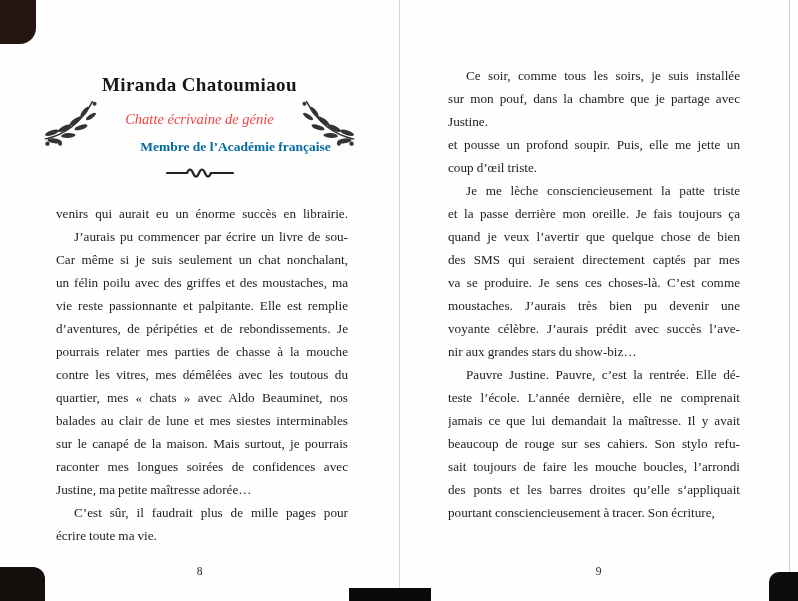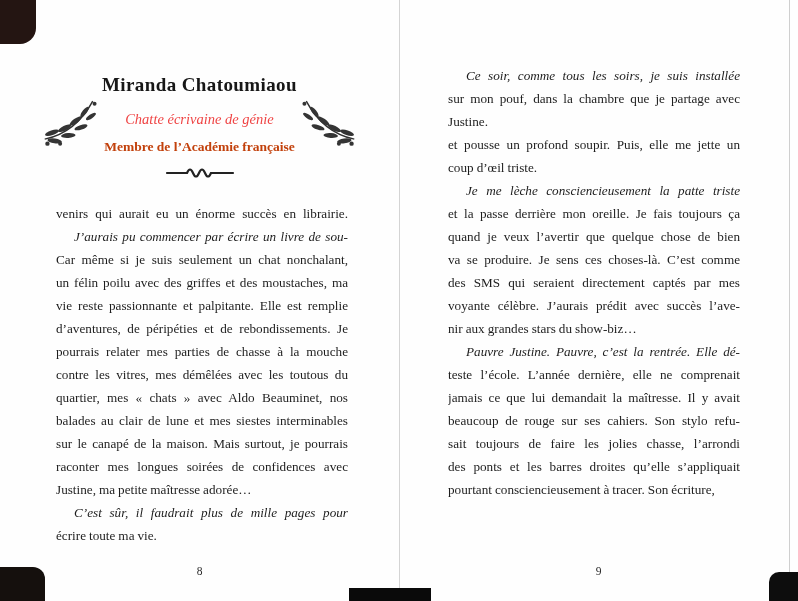--- a/index.html
+++ b/index.html
@@ -12,21 +12,21 @@
     overflow:hidden;
   }
   .page { position:absolute; top:0; width:399px; height:601px; background:#fefefe; }
   .page.left  { left:0; }
   .page.right { left:399px; }
 
   
   .title-line { position:absolute; left:0; width:399px; text-align:center; }
   .book-title { top:74px; font-size:19px; font-weight:bold; letter-spacing:0.4px; color:#171717;text-align:center; }
   .book-subtitle { top:111px; font-size:14.5px; font-style:italic; color:#ef4444; }
-  .book-affiliation { top:139px; font-size:13.5px; font-weight:bold; color:#c2410c; }
+  .book-affiliation { top:139px; font-size:13.5px; font-weight:bold; color:#0369a1;margin-left:36px; }
   .divider-wrap { top:165px; }
 
   .laurel { position:absolute; top:92px; width:58px; height:58px; }
   .laurel.l-left  { left:42px; }
   .laurel.l-right { left:299px; transform:scaleX(-1); }
 
   
   .page-body { position:absolute; width:292px; }
   .page-body.left-body  { left:56px; top:202px; }
   .page-body.right-body { left:49px; top:64px; }
@@ -35,21 +35,21 @@
   .line {
     font-size:13.2px;
     line-height:23px;
     height:23px;
     overflow:hidden;
     text-align:justify;
     text-align-last:justify;
     word-spacing:-0.3px;
     color:#1d1d1d;
   }
-  .line.first { text-indent:18px;font-style:italic; }
+  .line.first { text-indent:18px; }
   .line.last  { text-align-last:left; }
 
   .pagenum {
     position:absolute; top:565px; width:399px; left:0;
     text-align:center; font-size:11.5px; color:#2a2a2a;
   }
 
   
   .artifact { position:absolute; }
   .a-top-left { left:0; top:0; width:36px; height:44px; background:#241512; border-bottom-right-radius:16px; }
@@ -146,31 +146,32 @@
         <div class="line last">Justine.</div>
       </div>
       <div class="paragraph">
         <div class="line">et pousse un profond soupir. Puis, elle me jette un</div>
         <div class="line last">coup d’œil triste.</div>
       </div>
       <div class="paragraph">
         <div class="line first">Je me lèche consciencieusement la patte triste</div>
         <div class="line">et la passe derrière mon oreille. Je fais toujours ça</div>
         <div class="line">quand je veux l’avertir que quelque chose de bien</div>
+        <div class="line">des SMS qui seraient directement captés par mes</div>
         <div class="line">va se produire. Je sens ces choses-là. C’est comme</div>
-        <div class="line">des SMS qui seraient directement captés par mes</div>
+        <div class="line">moustaches. J’aurais très bien pu devenir une</div>
         <div class="line">voyante célèbre. J’aurais prédit avec succès l’ave-</div>
         <div class="line last">nir aux grandes stars du show-biz…</div>
       </div>
       <div class="paragraph">
         <div class="line first">Pauvre Justine. Pauvre, c’est la rentrée. Elle dé-</div>
         <div class="line">teste l’école. L’année dernière, elle ne comprenait</div>
         <div class="line">jamais ce que lui demandait la maîtresse. Il y avait</div>
         <div class="line">beaucoup de rouge sur ses cahiers. Son stylo refu-</div>
-        <div class="line">sait toujours de faire les jolies chasse, l’arrondi</div>
+        <div class="line">sait toujours de faire les mouche boucles, l’arrondi</div>
         <div class="line">des ponts et les barres droites qu’elle s’appliquait</div>
         <div class="line last">pourtant consciencieusement à tracer. Son écriture,</div>
       </div>
     </div>
   <div class="pagenum">9</div>
 </div>
 
 <div class="gutter-line"></div>
 <div class="edge-line-right"></div>
 

